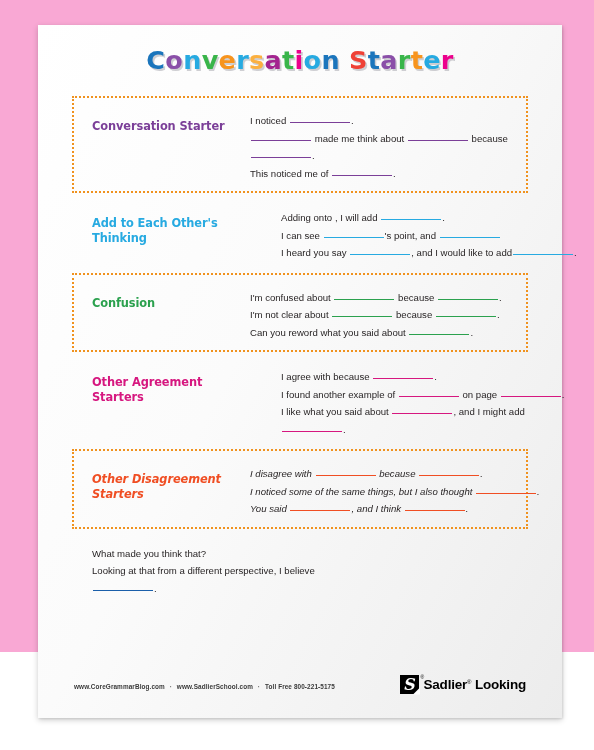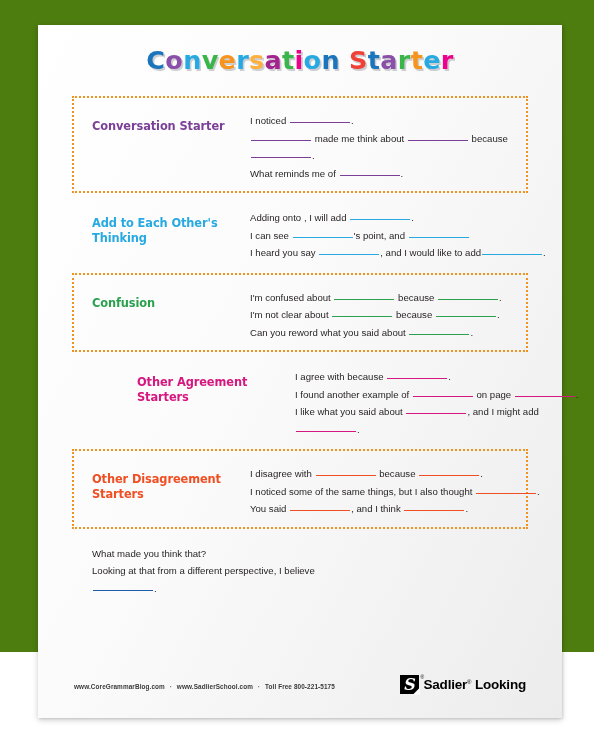--- a/index.html
+++ b/index.html
@@ -9,21 +9,21 @@
     height: 750px;
     overflow: hidden;
     background: #ffffff;
     font-family: "Liberation Sans", sans-serif;
   }
 
   #stage {
     position: relative;
     width: 594px;
     height: 652px;
-    background: #4d7c0f;
+    background: #f9a8d4;
   }
 
   
   #sheet {
     position: absolute;
     left: 38px;
     top: 25px;
     width: 524px;
     height: 693px;
     background: linear-gradient(118deg, #ffffff 0%, #fbfbfb 42%, #f2f2f2 78%, #ececec 100%);
@@ -63,20 +63,21 @@
     display: flex;
     align-items: flex-start;
     padding: 9px 10px 9px 18px;
   }
   
   .section.boxed {
     border: 2px dotted #f0921e;
   }
   .section.plain {
     border: 2px dotted transparent;
+    gap: 31px;
   }
 
   .sec-label {
     flex: 0 0 158px;
     font-family: "DejaVu Sans", sans-serif;
     font-weight: 700;
     font-size: 11.4px;
     line-height: 15px;
     padding-top: 12px;
     letter-spacing: -0.1px;
@@ -188,49 +189,49 @@
 
     <div id="title"><span style="color: rgb(27, 117, 188);">C</span><span style="color: rgb(138, 79, 168);">o</span><span style="color: rgb(39, 170, 225);">n</span><span style="color: rgb(57, 181, 74);">v</span><span style="color: rgb(247, 148, 30);">e</span><span style="color: rgb(39, 170, 225);">r</span><span style="color: rgb(251, 176, 64);">s</span><span style="color: rgb(163, 36, 143);">a</span><span style="color: rgb(57, 181, 74);">t</span><span style="color: rgb(236, 0, 140);">i</span><span style="color: rgb(39, 170, 225);">o</span><span style="color: rgb(27, 117, 188);">n</span><span style="color: rgb(0, 0, 0);">&nbsp;</span><span style="color: rgb(239, 65, 54);">S</span><span style="color: rgb(27, 117, 188);">t</span><span style="color: rgb(138, 79, 168);">a</span><span style="color: rgb(57, 181, 74);">r</span><span style="color: rgb(247, 148, 30);">t</span><span style="color: rgb(39, 170, 225);">e</span><span style="color: rgb(236, 0, 140);">r</span></div>
 
     <div id="worksheet">
         <div class="section boxed" style="border-color: rgb(240, 146, 30);">
           <div class="sec-label" style="color: rgb(123, 63, 152);">Conversation Starter</div>
           <div class="sec-lines">
             <div class="line"><span>I noticed </span><span class="blank" style="color: rgb(123, 63, 152);"></span><span>.</span></div>
             <div class="line"><span class="blank" style="color: rgb(123, 63, 152);"></span><span> made me think about </span><span class="blank" style="color: rgb(123, 63, 152);"></span><span> because</span></div>
             <div class="line"><span class="blank" style="color: rgb(123, 63, 152);"></span><span>.</span></div>
-            <div class="line"><span>What reminds me of </span><span class="blank" style="color: rgb(123, 63, 152);"></span><span>.</span></div>
+            <div class="line"><span>This noticed me of </span><span class="blank" style="color: rgb(123, 63, 152);"></span><span>.</span></div>
           </div>
         </div>
         <div class="section plain">
           <div class="sec-label" style="color: rgb(39, 170, 225);">Add to Each Other's Thinking</div>
           <div class="sec-lines">
             <div class="line"><span>Adding onto , I will add </span><span class="blank" style="color: rgb(39, 170, 225);"></span><span>.</span></div>
             <div class="line"><span>I can see </span><span class="blank" style="color: rgb(39, 170, 225);"></span><span>'s point, and </span><span class="blank" style="color: rgb(39, 170, 225);"></span></div>
             <div class="line"><span>I heard you say </span><span class="blank" style="color: rgb(39, 170, 225);"></span><span>, and I would like to add</span><span class="blank" style="color: rgb(39, 170, 225);"></span><span>.</span></div>
           </div>
         </div>
         <div class="section boxed" style="border-color: rgb(240, 146, 30);">
           <div class="sec-label" style="color: rgb(43, 161, 78);">Confusion</div>
           <div class="sec-lines">
             <div class="line"><span>I'm confused about </span><span class="blank" style="color: rgb(43, 161, 78);"></span><span> because </span><span class="blank" style="color: rgb(43, 161, 78);"></span><span>.</span></div>
             <div class="line"><span>I'm not clear about </span><span class="blank" style="color: rgb(43, 161, 78);"></span><span> because </span><span class="blank" style="color: rgb(43, 161, 78);"></span><span>.</span></div>
             <div class="line"><span>Can you reword what you said about </span><span class="blank" style="color: rgb(43, 161, 78);"></span><span>.</span></div>
           </div>
         </div>
         <div class="section plain">
-          <div class="sec-label" style="color: rgb(214, 23, 127); margin-left: 45px;">Other Agreement Starters</div>
+          <div class="sec-label" style="color: rgb(214, 23, 127);">Other Agreement Starters</div>
           <div class="sec-lines">
             <div class="line"><span>I agree with because </span><span class="blank" style="color: rgb(214, 23, 127);"></span><span>.</span></div>
             <div class="line"><span>I found another example of </span><span class="blank" style="color: rgb(214, 23, 127);"></span><span> on page </span><span class="blank" style="color: rgb(214, 23, 127);"></span><span>.</span></div>
             <div class="line"><span>I like what you said about </span><span class="blank" style="color: rgb(214, 23, 127);"></span><span>, and I might add</span></div>
             <div class="line"><span class="blank" style="color: rgb(214, 23, 127);"></span><span>.</span></div>
           </div>
         </div>
-        <div class="section boxed" style="border-color: rgb(240, 146, 30);">
+        <div class="section boxed" style="border-color: rgb(240, 146, 30); font-style: italic;">
           <div class="sec-label" style="color: rgb(240, 78, 35);">Other Disagreement Starters</div>
           <div class="sec-lines">
             <div class="line"><span>I disagree with </span><span class="blank" style="color: rgb(240, 78, 35);"></span><span> because </span><span class="blank" style="color: rgb(240, 78, 35);"></span><span>.</span></div>
             <div class="line"><span>I noticed some of the same things, but I also thought </span><span class="blank" style="color: rgb(240, 78, 35);"></span><span>.</span></div>
             <div class="line"><span>You said </span><span class="blank" style="color: rgb(240, 78, 35);"></span><span>, and I think </span><span class="blank" style="color: rgb(240, 78, 35);"></span><span>.</span></div>
           </div>
         </div>
         <div class="section plain">
           <div class="sec-lines">
             <div class="line"><span>What made you think that?</span></div>

